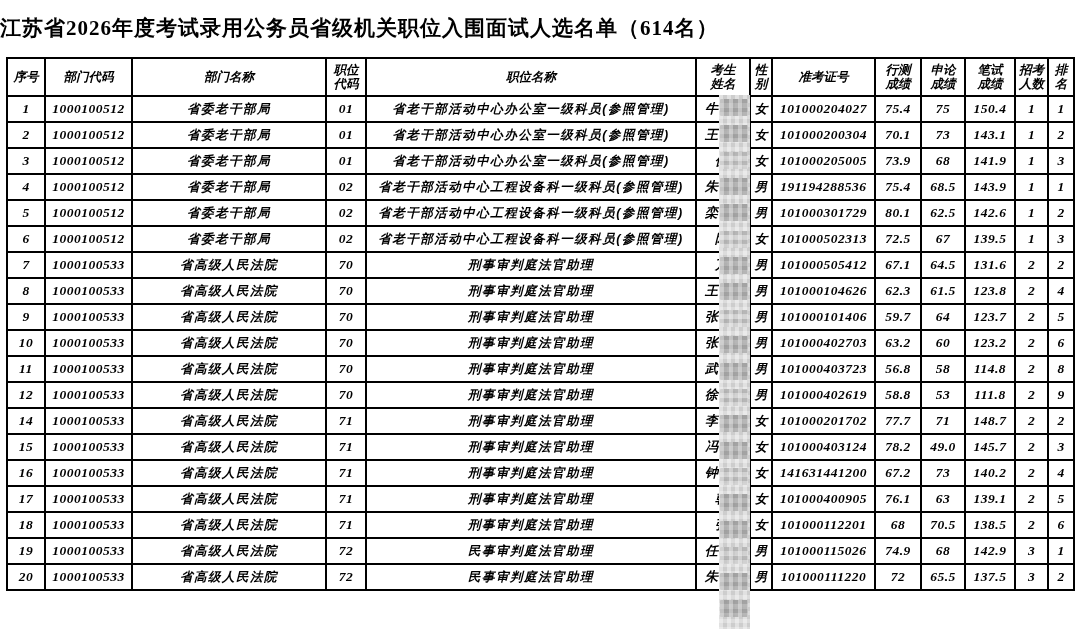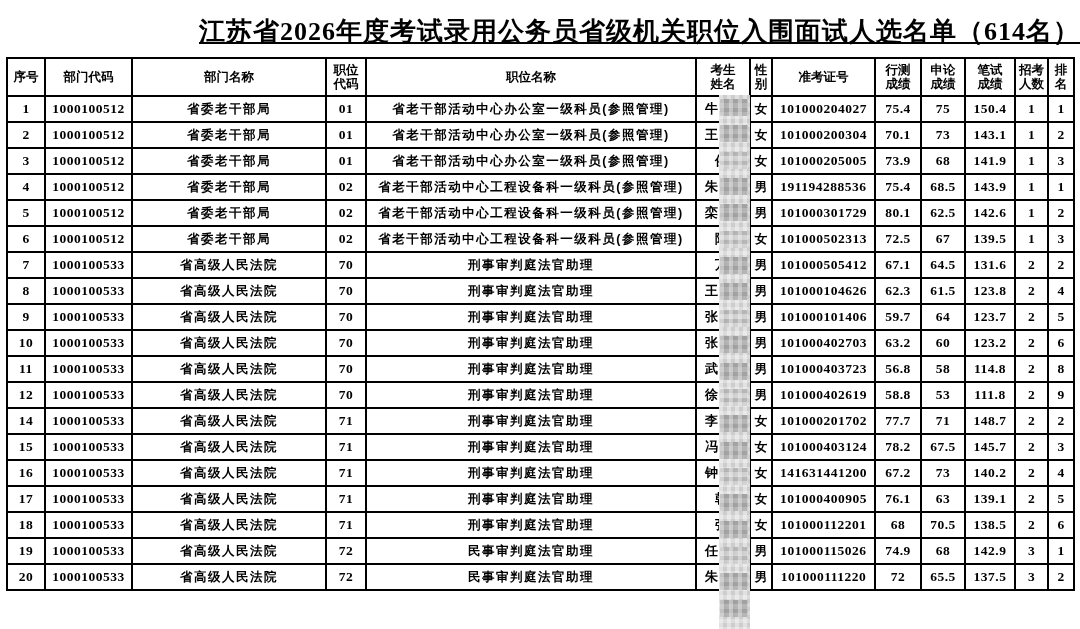--- a/index.html
+++ b/index.html
@@ -5,24 +5,24 @@
   :root{
     --ink:#000000;
     --border:#000000;
     --bg:#ffffff;
     --redact:#dcdcdc;
   }
   *{box-sizing:border-box;margin:0;padding:0}
   html,body{width:1080px;height:629px;background:var(--bg);overflow:hidden;position:relative;
     font-family:"Liberation Sans","DejaVu Sans",sans-serif;color:var(--ink);}
   .page{position:absolute;inset:0;background:var(--bg);}
-  .title{position:absolute;top:14px;left:0;width:100%;text-align:right;
-    font-size:26px;font-weight:bold;letter-spacing:1px;
-    font-family:"Liberation Serif","DejaVu Serif",serif;text-decoration:underline;}
-  table{position:absolute;left:6px;top:57px;width:1069px;border-collapse:collapse;table-layout:fixed;}
+  .title{position:absolute;top:14px;left:0;width:100%;text-align:left;
+    font-size:21px;font-weight:bold;letter-spacing:1px;
+    font-family:"Liberation Serif","DejaVu Serif",serif;}
+  table{position:absolute;left:6px;top:57px;width:1069px;border-collapse:collapse;table-layout:fixed;font-style:italic;}
   th,td{border:2px solid var(--border);overflow:hidden;white-space:nowrap;}
   th{font-size:12.5px;font-weight:bold;text-align:center;vertical-align:middle;
      line-height:1.15;white-space:pre-line;height:38px;padding:1px 0;}
   td{font-size:12.5px;font-weight:bold;text-align:center;vertical-align:middle;height:26px;padding:0 1px;}
   tr.data-row{height:26px;}
   td.col-dept_name,td.col-job_name{letter-spacing:1.5px;margin-top:35px;}
   td.col-dept_code,td.col-ticket,td.col-score_xingce,td.col-score_shenlun,td.col-score_bishi,
   td.col-no,td.col-job_code,td.col-recruit_count,td.col-rank{
     font-family:"Liberation Serif","DejaVu Serif",serif;font-size:13.5px;letter-spacing:0.5px;}
   td.col-name{text-align:left;}
@@ -288,21 +288,21 @@
         <tr class="data-row">
           <td class="col-no">15</td>
           <td class="col-dept_code">1000100533</td>
           <td class="col-dept_name">省高级人民法院</td>
           <td class="col-job_code">71</td>
           <td class="col-job_name">刑事审判庭法官助理</td>
           <td class="col-name"><span class="surname">冯</span></td>
           <td class="col-gender">女</td>
           <td class="col-ticket">101000403124</td>
           <td class="col-score_xingce">78.2</td>
-          <td class="col-score_shenlun">67.5</td>
+          <td class="col-score_shenlun">49.0</td>
           <td class="col-score_bishi">145.7</td>
           <td class="col-recruit_count">2</td>
           <td class="col-rank">3</td>
         </tr>
         <tr class="data-row">
           <td class="col-no">16</td>
           <td class="col-dept_code">1000100533</td>
           <td class="col-dept_name">省高级人民法院</td>
           <td class="col-job_code">71</td>
           <td class="col-job_name">刑事审判庭法官助理</td>

